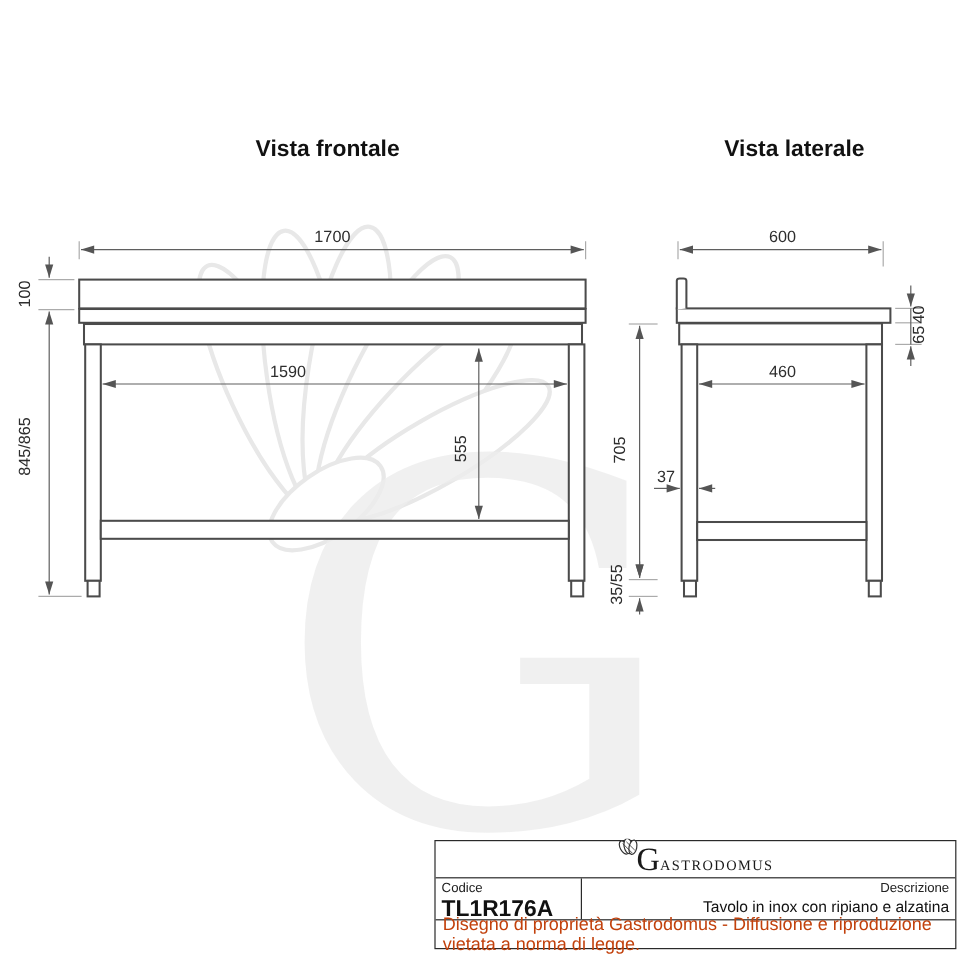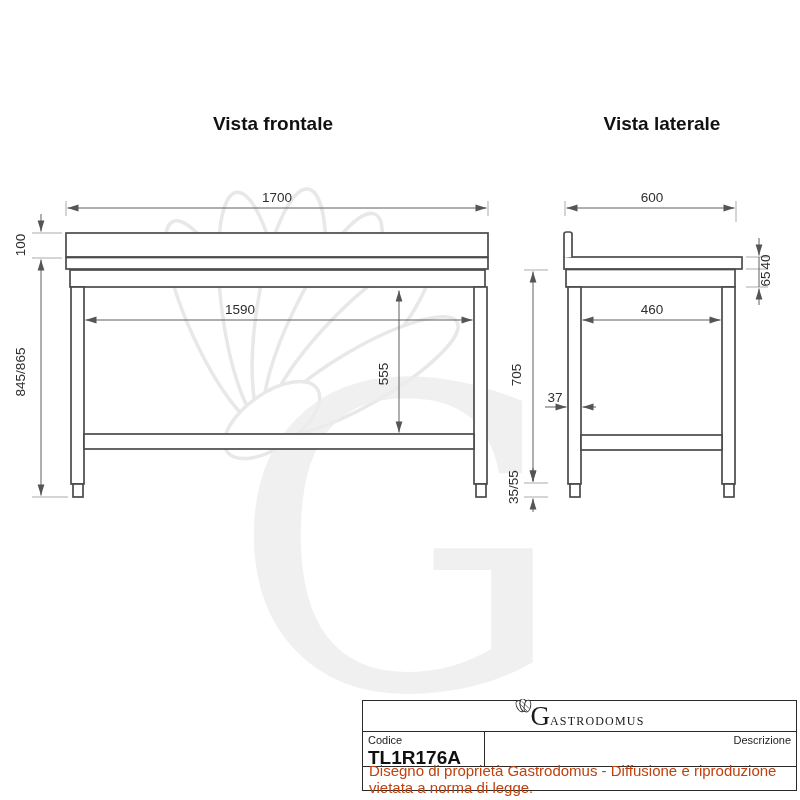--- a/index.html
+++ b/index.html
@@ -152,20 +152,21 @@
         <span class="brand-rest">ASTRODOMUS</span>
       </div>
     </div>
     <div class="tb-row2">
       <div class="tb-cell code">
         <div class="tb-label">Codice</div>
         <div class="tb-code-value">TL1R176A</div>
       </div>
       <div class="tb-cell desc">
         <div class="tb-label">Descrizione</div>
+        <div class="tb-desc-value">Tavolo in inox con ripiano e alzatina</div>
       </div>
     </div>
     <div class="tb-row3">
       <span>Disegno di proprietà Gastrodomus - Diffusione e riproduzione vietata a norma di legge.</span>
     </div>
   </div>
 
 </div>
 
 </body></html>

